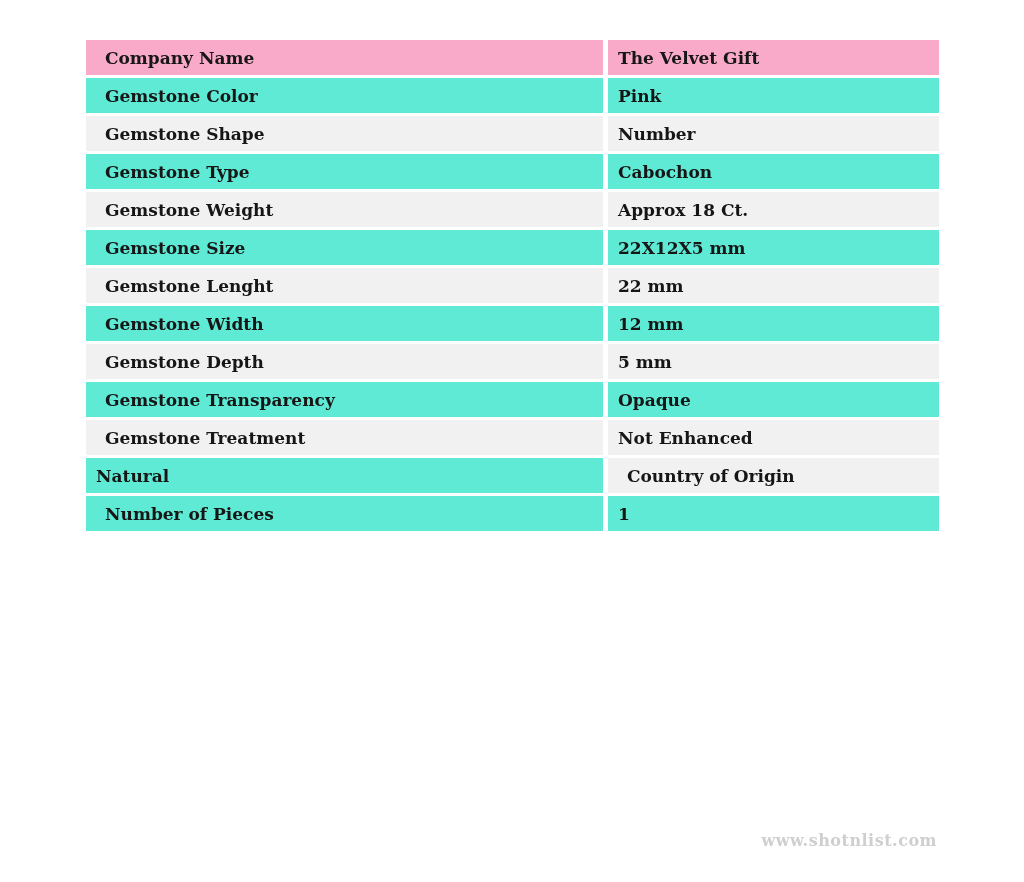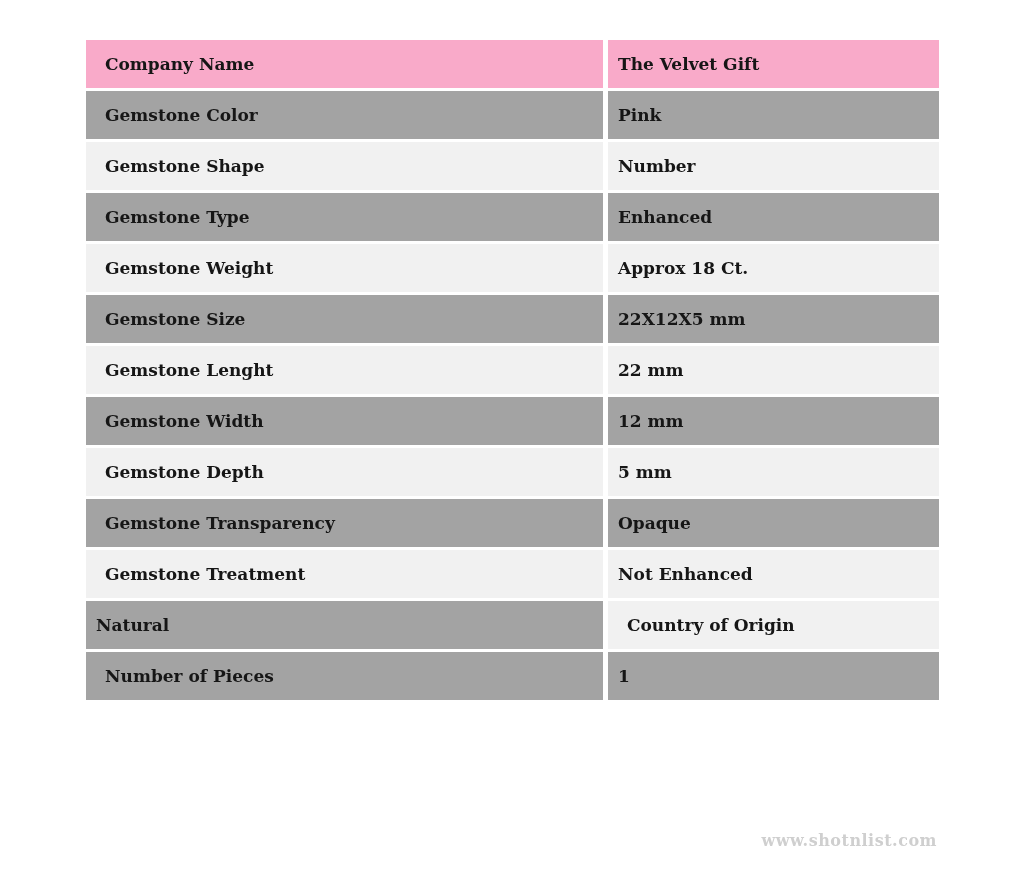--- a/index.html
+++ b/index.html
@@ -18,35 +18,35 @@
     position: absolute;
     left: 86px;
     top: 40px;
     width: 853px;
     display: grid;
     grid-template-columns: 517px 331px;
     column-gap: 5px;
     row-gap: 3px;
   }
   .cell {
-    height: 48px;
+    height: 35px;
     display: flex;
     align-items: center;
     box-sizing: border-box;
     font-weight: bold;
     font-size: 17px;
     color: #161616;
     white-space: nowrap;
     overflow: hidden;
   }
   .cell.label { padding-left: 19px; }
   .cell.value { padding-left: 10px; }
   .cell.header { background: var(--header-bg, #F9AAC9); }
   .cell.alt    { background: var(--alt-bg, #F1F1F1); }
-  .cell.plain  { background: #a3a3a3; }
+  .cell.plain  { background: #5eead4; }
   .watermark {
     position: absolute;
     top: 831px;
     right: 87px;
     font-weight: bold;
     font-size: 16px;
     letter-spacing: 0.5px;
     color: var(--wm-color, #CFCFCF);
   }
 </style>
@@ -54,21 +54,21 @@
 <body>
 
 <div class="spec-table">
   <div class="cell label header">Company Name</div>
   <div class="cell value header">The Velvet Gift</div>
     <div class="cell label plain">Gemstone Color</div>
     <div class="cell value plain">Pink</div>
     <div class="cell label alt">Gemstone Shape</div>
     <div class="cell value alt">Number</div>
     <div class="cell label plain">Gemstone Type</div>
-    <div class="cell value plain">Enhanced</div>
+    <div class="cell value plain">Cabochon</div>
     <div class="cell label alt">Gemstone Weight</div>
     <div class="cell value alt">Approx 18 Ct.</div>
     <div class="cell label plain">Gemstone Size</div>
     <div class="cell value plain">22X12X5 mm</div>
     <div class="cell label alt">Gemstone Lenght</div>
     <div class="cell value alt">22 mm</div>
     <div class="cell label plain">Gemstone Width</div>
     <div class="cell value plain">12 mm</div>
     <div class="cell label alt">Gemstone Depth</div>
     <div class="cell value alt">5 mm</div>

